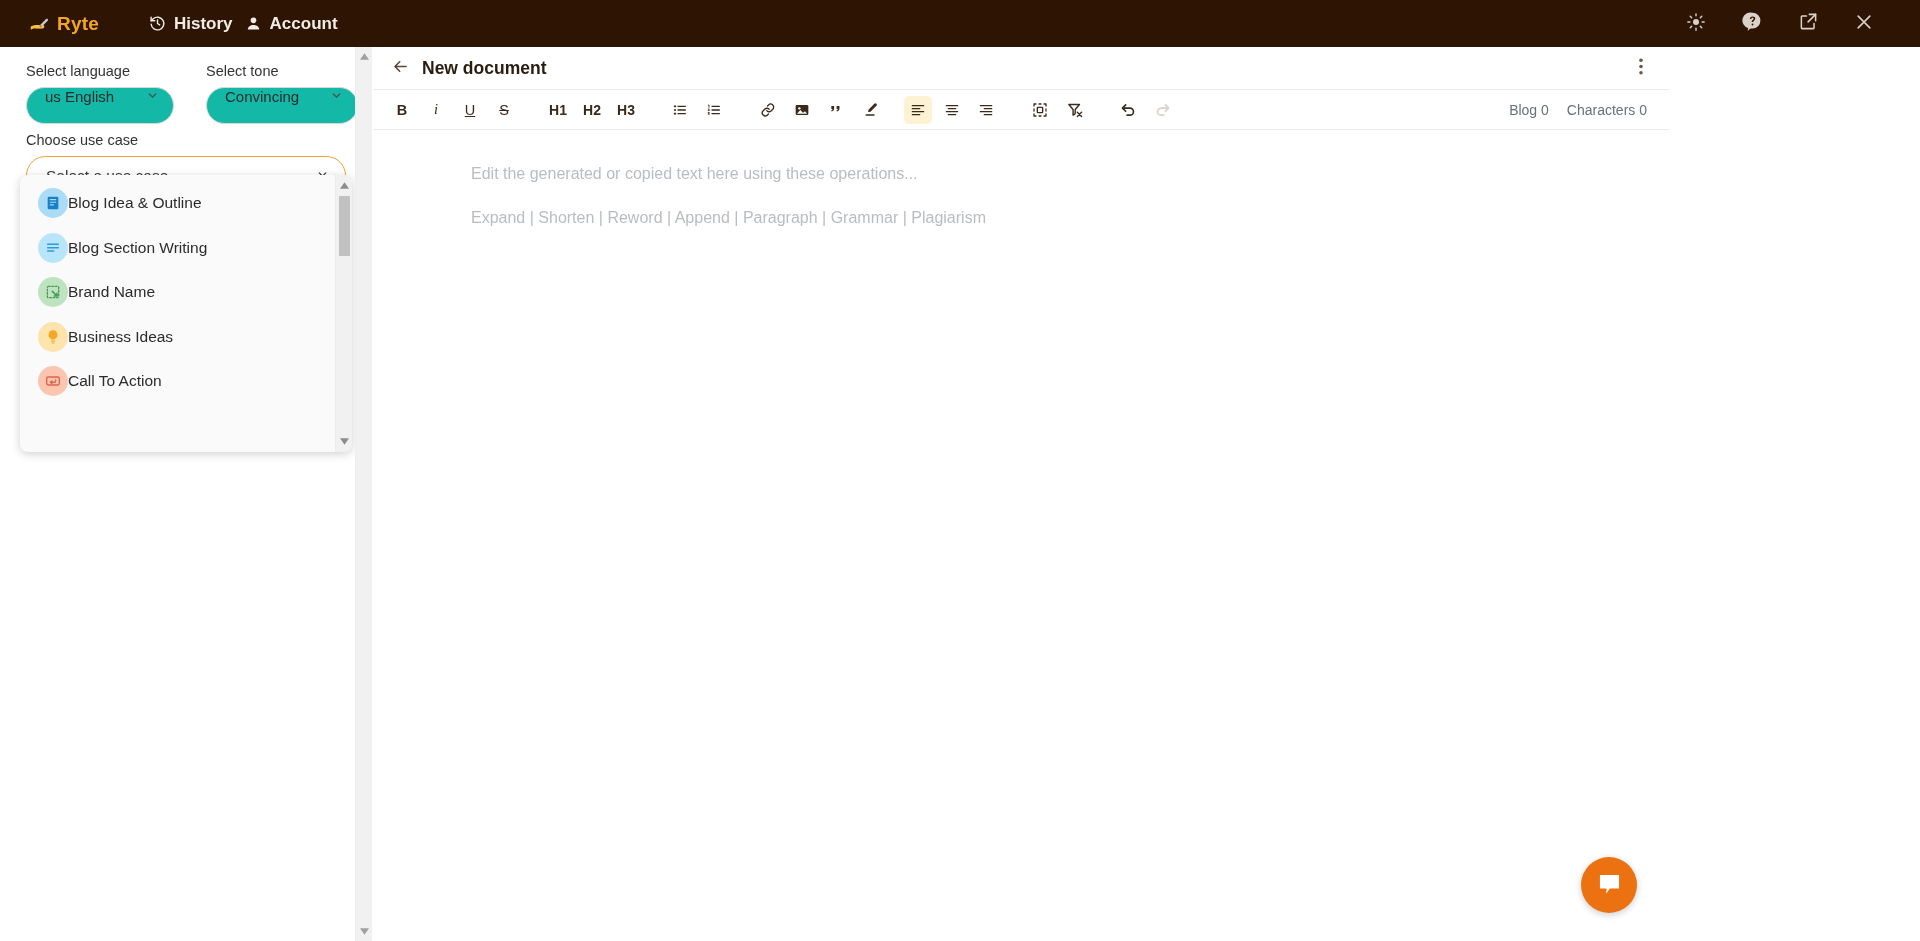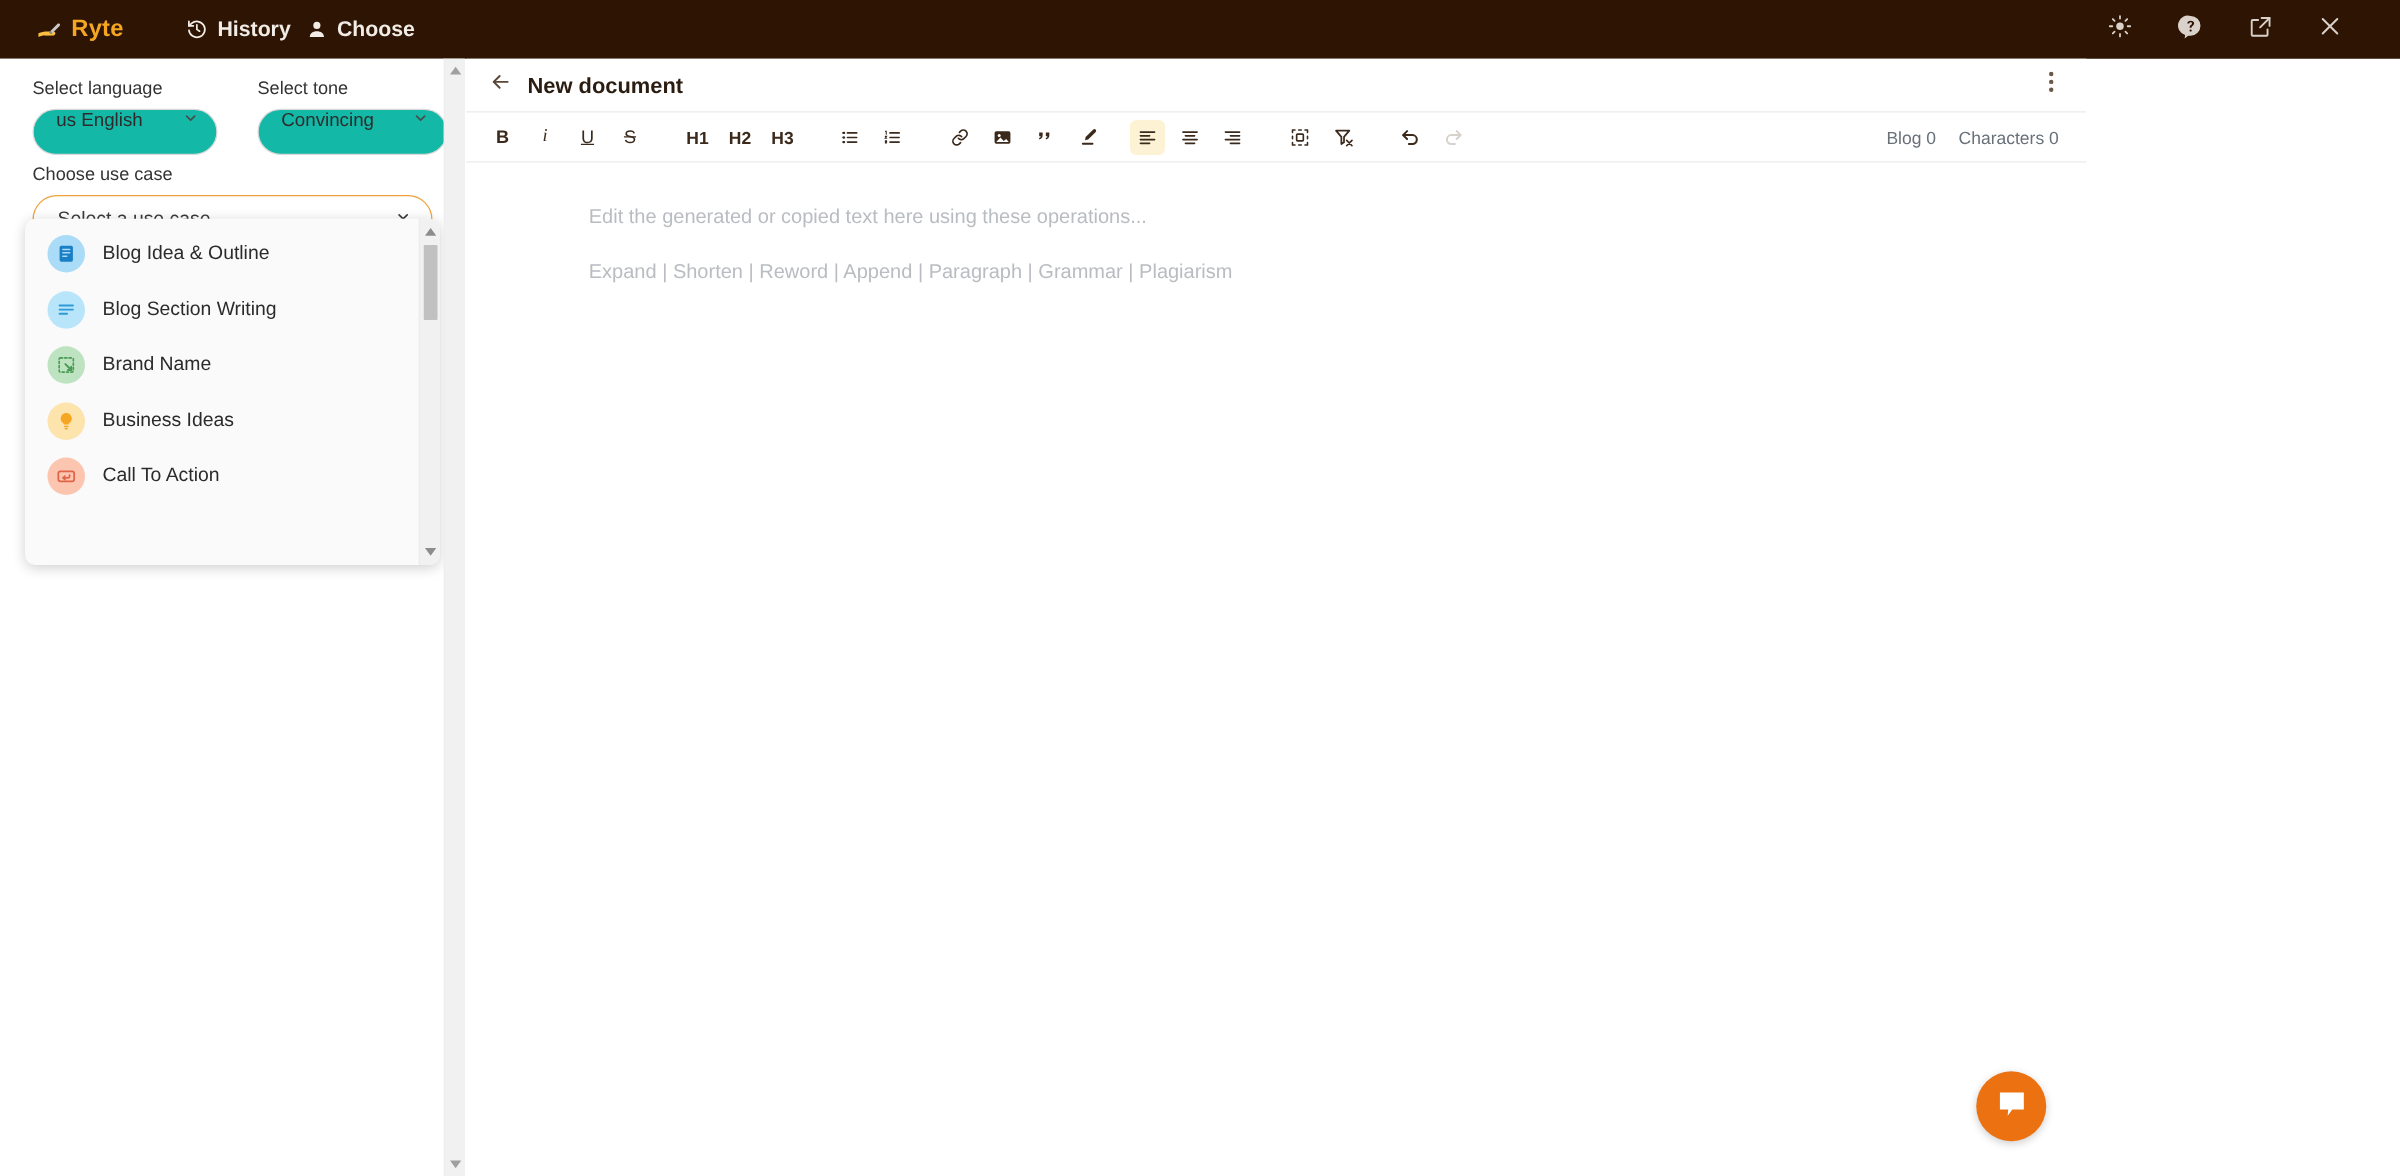--- a/index.html
+++ b/index.html
@@ -69,21 +69,21 @@
   
   .dropdown {
     position:absolute; top: 43px; left: -6px;
     width: 332px; height: 277px;
     background:#fafafa; border-radius: 8px;
     box-shadow: 0 2px 10px rgba(0,0,0,.19);
     display:flex; overflow:hidden;
   }
   .dd-list { flex:1; padding: 6px 0 0 0; overflow:hidden; }
   .dd-item {
-    display:flex; align-items:center; gap: 14px;
+    display:flex; align-items:center; 
     height: 44.5px; padding-left: 18px; cursor:pointer;
     font-size: 15.5px; color: #2b2b2b;
   }
   .dd-ico {
     width: 30px; height: 30px; border-radius: 50%;
     display:flex; align-items:center; justify-content:center; flex:none;
   }
   .dd-ico svg { display:block; }
   .dd-scroll {
     width: 17px; background:#f1f1f1; position:relative; flex:none;
@@ -188,21 +188,21 @@
     <span>History</span>
   </div>
 
   <div class="nav-item">
     <span>
       <svg width="17" height="17" viewBox="0 0 24 24" fill="#f2ece7">
         <circle cx="12" cy="7.5" r="4"></circle>
         <path d="M4 20.5c0-4.2 3.6-6.5 8-6.5s8 2.3 8 6.5z"></path>
       </svg>
     </span>
-    <span>Choose</span>
+    <span>Account</span>
   </div>
 
   <div class="topnav-spacer"></div>
 
   <div class="topnav-icons">
     <span class="ticon">
       <svg width="20" height="20" viewBox="0 0 24 24" fill="none" stroke="#e9e2dc" stroke-width="1.7" stroke-linecap="round">
         <circle cx="12" cy="12" r="3.6" fill="#e9e2dc" stroke="none"></circle>
         <path d="M12 2.2v2.4M12 19.4v2.4M2.2 12h2.4M19.4 12h2.4M5.1 5.1l1.7 1.7M17.2 17.2l1.7 1.7M18.9 5.1l-1.7 1.7M6.8 17.2l-1.7 1.7"></path>
       </svg>

